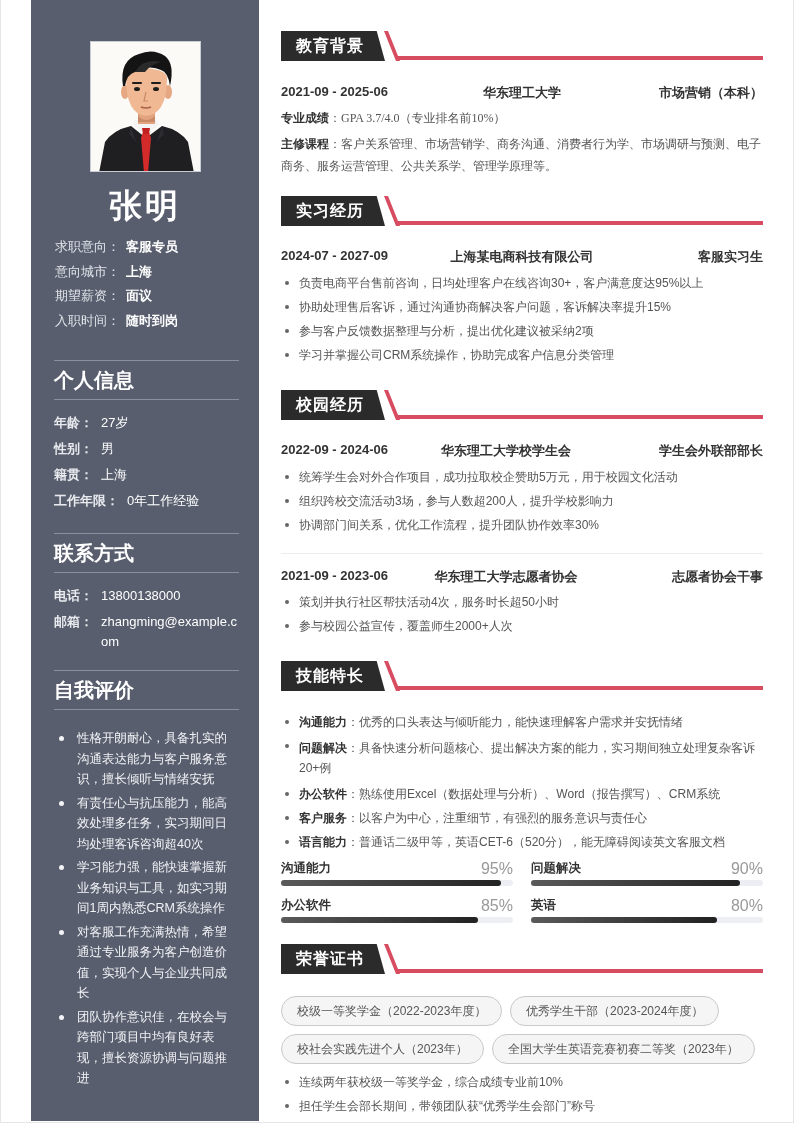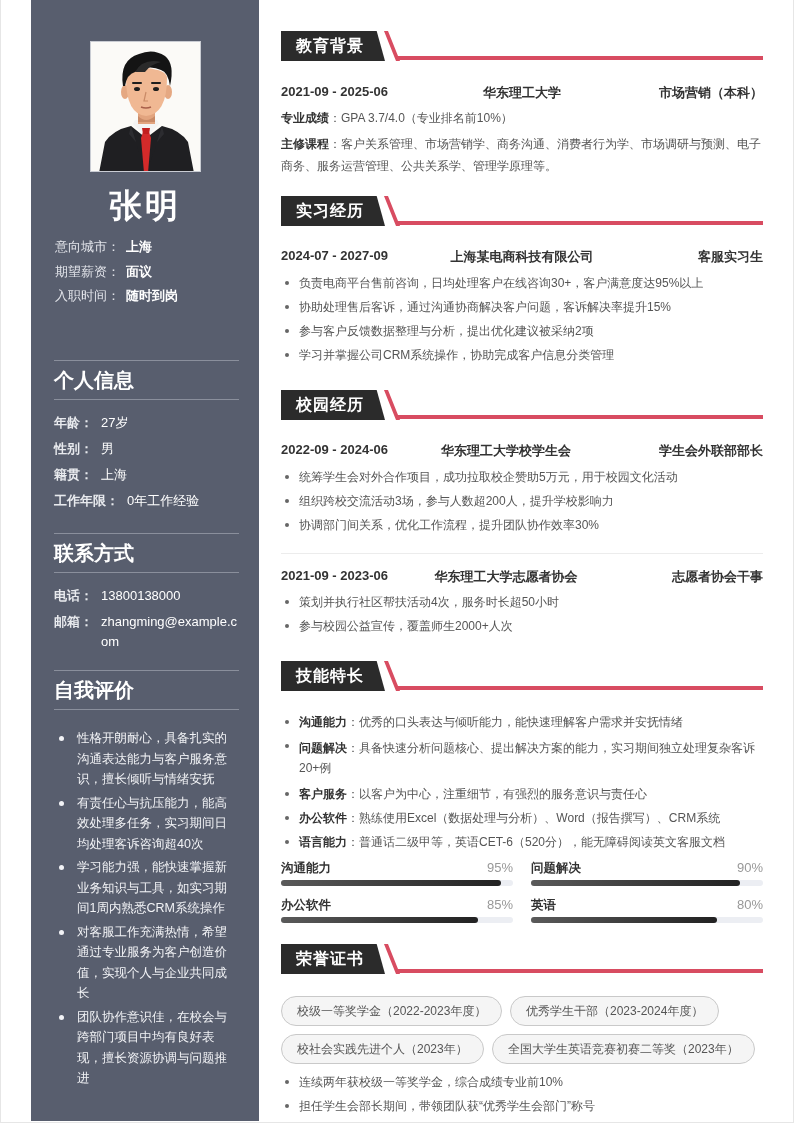--- a/index.html
+++ b/index.html
@@ -51,21 +51,21 @@
   .bullets { position: absolute; left: 0; width: 482px; list-style: none; }
   .bullets li { position: relative; padding-left: 18px; font-size: 12px; line-height: 16px; margin-bottom: 8px; color: #555; }
   .bullets li::before { content: ""; position: absolute; left: 4px; top: 6px; width: 4px; height: 4px; border-radius: 50%; background: #666; }
   .bullets li b { color: #333; }
 
   .divider { position: absolute; left: 0; width: 482px; height: 1px; background: #ececec; }
 
   .bars { position: absolute; left: 0; width: 482px; }
   .bar-item { position: absolute; width: 232px; }
   .bar-item .lbl { position: absolute; left: 0; top: 0; font-size: 12.5px; font-weight: bold; color: #333; }
-  .bar-item .pct { position: absolute; right: 0; top: 0; font-size: 13px; color: #999; }
+  .bar-item .pct { position: absolute; right: 0; top: 0; font-size: 16px; color: #999; }
   .bar-item .track { position: absolute; left: 0; top: 20px; width: 232px; height: 6px; border-radius: 3px; background: #eceef3; }
   .bar-item .fill { position: absolute; left: 0; top: 0; height: 6px; border-radius: 3px; background: linear-gradient(90deg, #5a5a5a, #222); }
 
   .chips { position: absolute; left: 0; width: 482px; }
   .chip { position: absolute; height: 30px; border: 1px solid #c9c9c9; border-radius: 15px; background: #f5f5f5; font-size: 12px; line-height: 28px; color: #555; padding: 0 15px; white-space: nowrap; }
 </style>
 </head>
 <body>
 
 <div class="page">
@@ -107,20 +107,24 @@
 
         <path d="M55 50 L53 59 L57 59" stroke="#c98a67" stroke-width="1.2" fill="none"></path>
 
         <path d="M50 65 Q55 67 60 65" stroke="#a85f4a" stroke-width="1.6" fill="none"></path>
       </svg>
     </div>
 
     <div class="name">张明</div>
 
     <div class="intent">
+      <div class="intent-row">
+        <span class="k">求职意向：</span>
+        <span class="v">客服专员</span>
+      </div>
       <div class="intent-row">
         <span class="k">意向城市：</span>
         <span class="v">上海</span>
       </div>
       <div class="intent-row">
         <span class="k">期望薪资：</span>
         <span class="v">面议</span>
       </div>
       <div class="intent-row">
         <span class="k">入职时间：</span>
@@ -191,21 +195,21 @@
       <svg class="slash" viewBox="0 0 18 30">
           <polygon points="2,0 6,0 18,30 14,30" fill="#d84c61"></polygon>
         </svg>
       <div class="line"></div>
     </div>
     <div class="row3" style="top:84px;">
       <span class="d">2021-09 - 2025-06</span>
       <span class="c">华东理工大学</span>
       <span class="r">市场营销（本科）</span>
     </div>
-    <div class="para" style="top:107px;">
+    <div class="para" style="top:107px;font-family:Liberation Serif, serif;">
       <b>专业成绩</b><span>：GPA 3.7/4.0（专业排名前10%）</span>
     </div>
     <div class="para" style="top:133px;">
       <b>主修课程</b><span>：客户关系管理、市场营销学、商务沟通、消费者行为学、市场调研与预测、电子商务、服务运营管理、公共关系学、管理学原理等。</span>
     </div>
 
     <div class="sec-head" style="top:196px;">
       <div class="tab">
           <span>实习经历</span>
         </div>
@@ -261,22 +265,22 @@
           <span>技能特长</span>
         </div>
       <svg class="slash" viewBox="0 0 18 30">
           <polygon points="2,0 6,0 18,30 14,30" fill="#d84c61"></polygon>
         </svg>
       <div class="line"></div>
     </div>
     <ul class="bullets" style="top:714px;">
       <li><b>沟通能力</b><span>：优秀的口头表达与倾听能力，能快速理解客户需求并安抚情绪</span></li>
       <li style="line-height:20px;"><b>问题解决</b><span>：具备快速分析问题核心、提出解决方案的能力，实习期间独立处理复杂客诉20+例</span></li>
+      <li><b>办公软件</b><span>：熟练使用Excel（数据处理与分析）、Word（报告撰写）、CRM系统</span></li>
       <li><b>客户服务</b><span>：以客户为中心，注重细节，有强烈的服务意识与责任心</span></li>
-      <li><b>办公软件</b><span>：熟练使用Excel（数据处理与分析）、Word（报告撰写）、CRM系统</span></li>
       <li><b>语言能力</b><span>：普通话二级甲等，英语CET-6（520分），能无障碍阅读英文客服文档</span></li>
     </ul>
 
     <div class="bars" style="top:860px;">
       <div class="bar-item" style="left:0; top:0;">
         <span class="lbl">沟通能力</span>
         <span class="pct">95%</span>
         <div class="track">
             <div class="fill" style="width:95%;"></div>
           </div>

